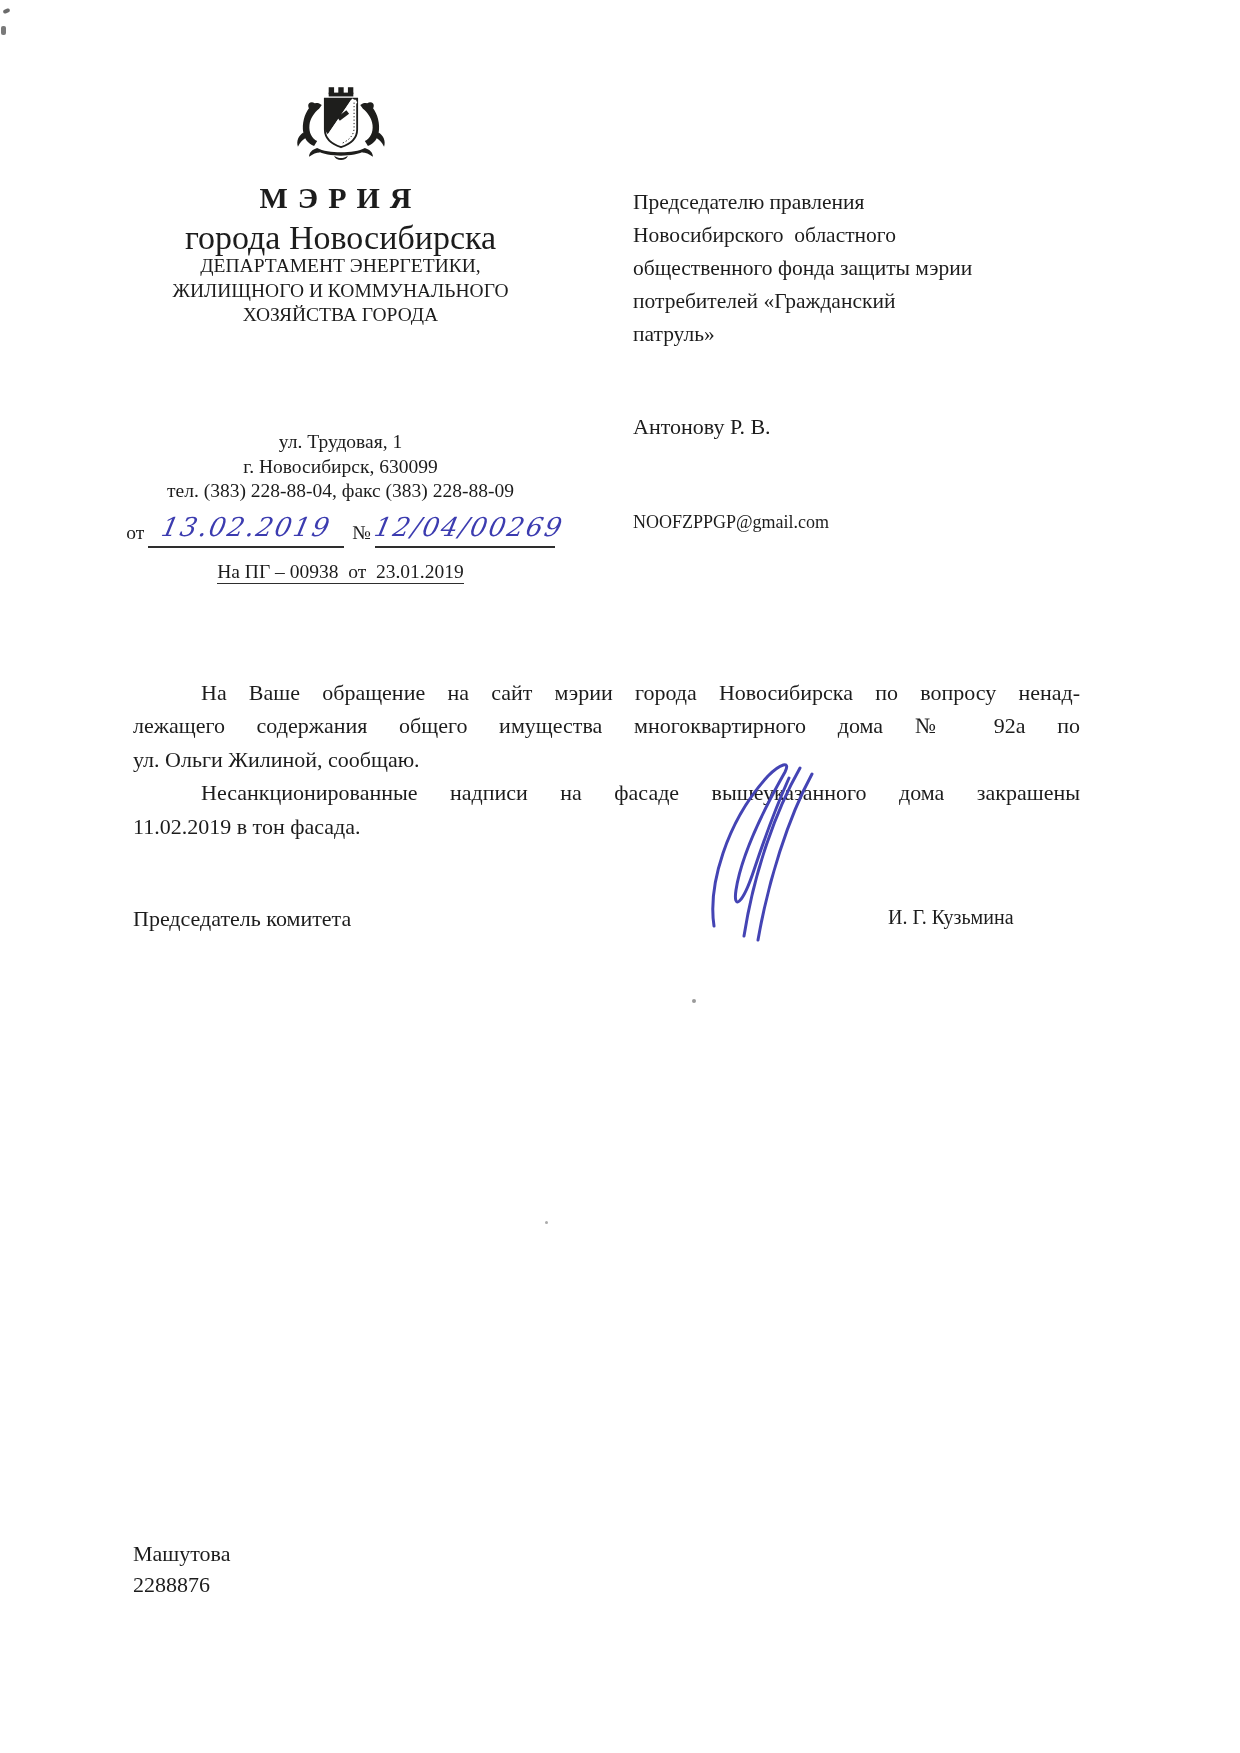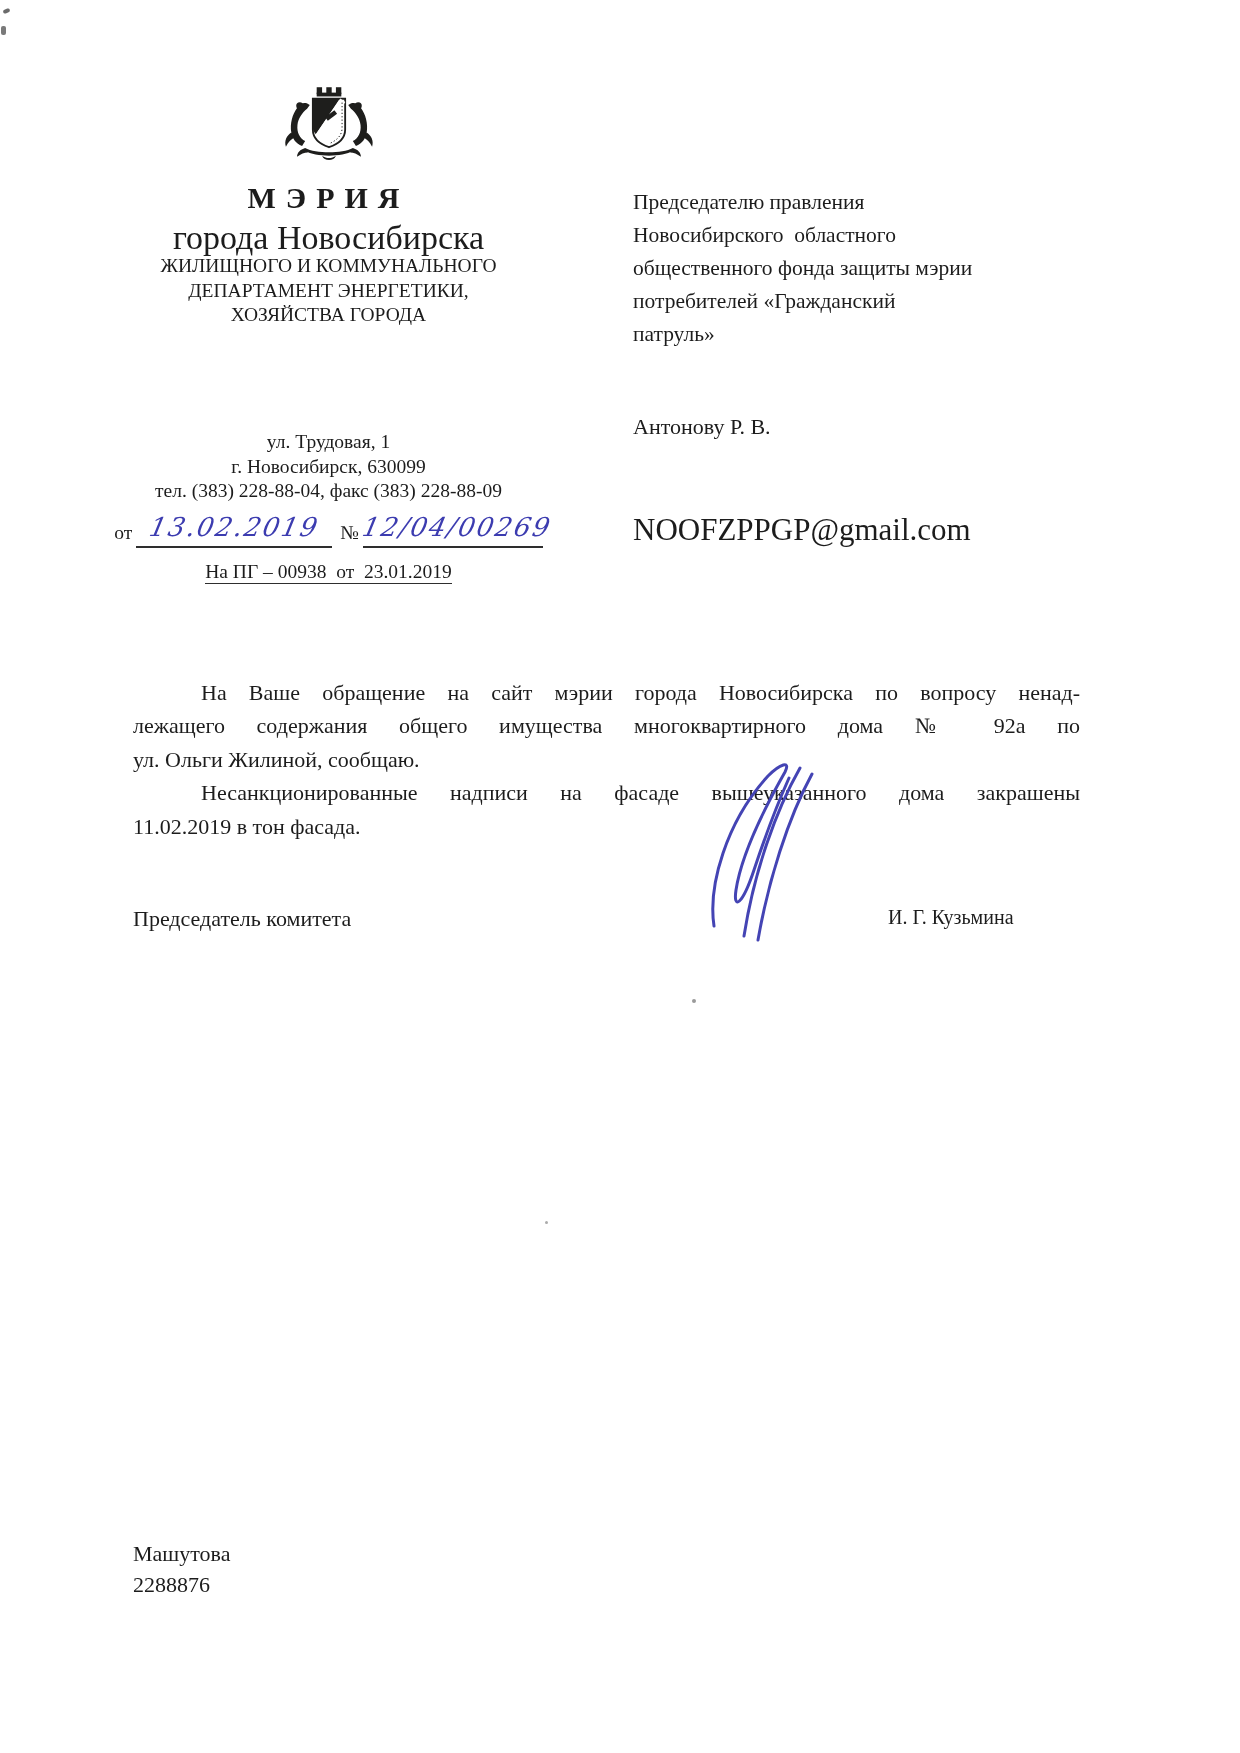--- a/index.html
+++ b/index.html
@@ -4,21 +4,21 @@
 <style>
   * { margin:0; padding:0; box-sizing:border-box; }
   html,body { background:#ffffff; }
   .page {
     position:relative; width:1240px; height:1753px; background:#ffffff;
     font-family:"Liberation Serif", serif; color:#1c1c1c; overflow:hidden;
   }
   [data-bind] { white-space:pre-wrap; }
 
   
-  .letterhead { position:absolute; left:106px; top:0; width:445px; height:100%; }
+  .letterhead { position:absolute; left:118px; top:0; width:445px; height:100%; }
   .letterhead > div { position:absolute; left:0; right:0; text-align:center; }
   .emblem-wrap { top:84px; }
   .org-title   { top:181px; font-size:30px; font-weight:bold; letter-spacing:10px; }
   .org-subtitle{ top:219px; font-size:34px; font-weight:normal; }
   .dept        { top:254px; font-size:19.5px; line-height:24.5px; }
   .committee   { top:325px; font-size:20.5px; line-height:25.5px; font-weight:bold; }
   .address     { top:430px; font-size:19.5px; line-height:24.5px; }
   .outgoing    { top:512px; font-size:19.5px; }
   .outgoing .lbl { display:inline-block; vertical-align:bottom; padding:0 4px 4px 0; }
   .hw-slot {
@@ -31,21 +31,21 @@
     display:inline-block; font-style:italic; color:#3c3cb0;
     font-family:"DejaVu Serif", serif; font-size:26px; letter-spacing:2px;
     transform:skewX(-12deg); white-space:nowrap;
   }
   .ref-line { top:561px; font-size:19.5px; }
   .ref-line span { border-bottom:1.6px solid #2e2e2e; padding-bottom:1px; }
 
   
   .recipient-address { position:absolute; left:633px; top:186px; width:435px; font-size:21.5px; line-height:33px; }
   .recipient-name    { position:absolute; left:633px; top:414px; font-size:22px; }
-  .recipient-email   { position:absolute; left:633px; top:512px; font-size:31px;text-align:center; }
+  .recipient-email   { position:absolute; left:633px; top:512px; font-size:18px;text-align:center; }
 
   
   .body-text { position:absolute; left:133px; top:676px; width:947px; font-size:22px; line-height:33.4px; }
   .body-text .ln { width:100%; }
   .body-text .jl { text-align:justify; text-align-last:justify; }
   .body-text .indent { text-indent:68px; }
 
   
   .position-title { position:absolute; left:133px;  top:906px; font-size:22px; }
   .signer-name    { position:absolute; left:888px;  top:906px; font-size:20px; }
@@ -97,22 +97,22 @@
           <path d="M96 82 C102.5 84 106.5 88 106.5 93.5 C101.5 90 97 88 92.5 88 Z"></path>
           <path d="M56 92 C58.5 99.5 71.5 99.5 74 92 C68 96 62 96 56 92 Z"></path>
         </g>
       </svg>
     </div>
 
     <div class="org-title" data-bind="letterhead.org_title">МЭРИЯ</div>
     <div class="org-subtitle" data-bind="letterhead.org_subtitle">города Новосибирска</div>
 
     <div class="dept">
+      <div data-bind="letterhead.department_lines.0">ДЕПАРТАМЕНТ ЭНЕРГЕТИКИ,</div>
       <div data-bind="letterhead.department_lines.1">ЖИЛИЩНОГО И КОММУНАЛЬНОГО</div>
-      <div data-bind="letterhead.department_lines.0">ДЕПАРТАМЕНТ ЭНЕРГЕТИКИ,</div>
       <div data-bind="letterhead.department_lines.2">ХОЗЯЙСТВА ГОРОДА</div>
     </div>
 
 
     <div class="address">
       <div data-bind="letterhead.address_lines.0">ул. Трудовая, 1</div>
       <div data-bind="letterhead.address_lines.1">г. Новосибирск, 630099</div>
       <div data-bind="letterhead.address_lines.2">тел. (383) 228-88-04, факс (383) 228-88-09</div>
     </div>
 

